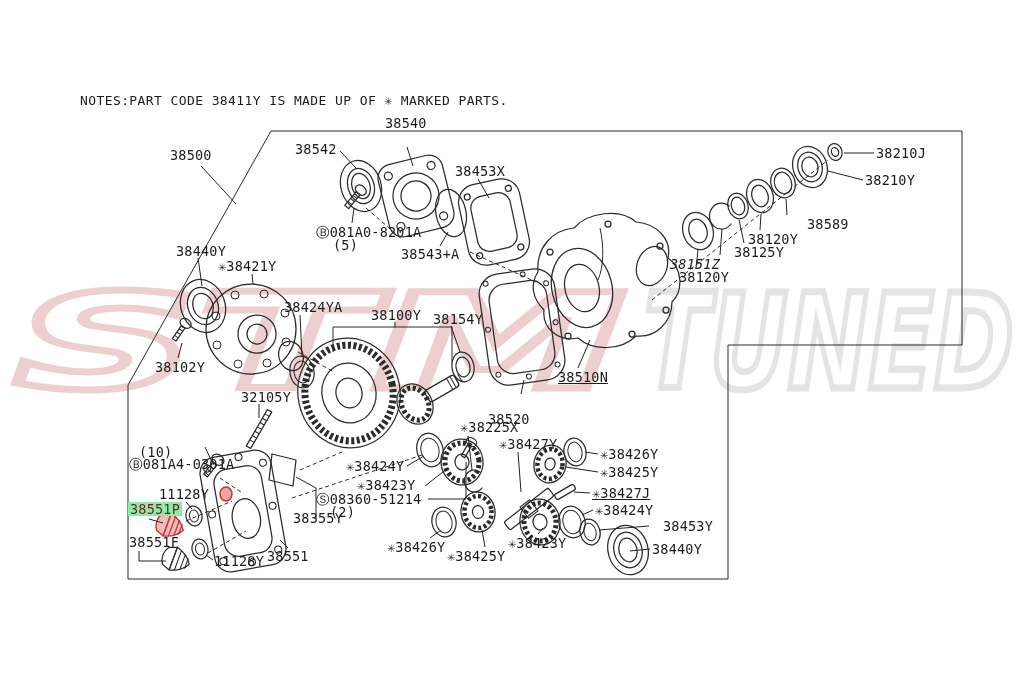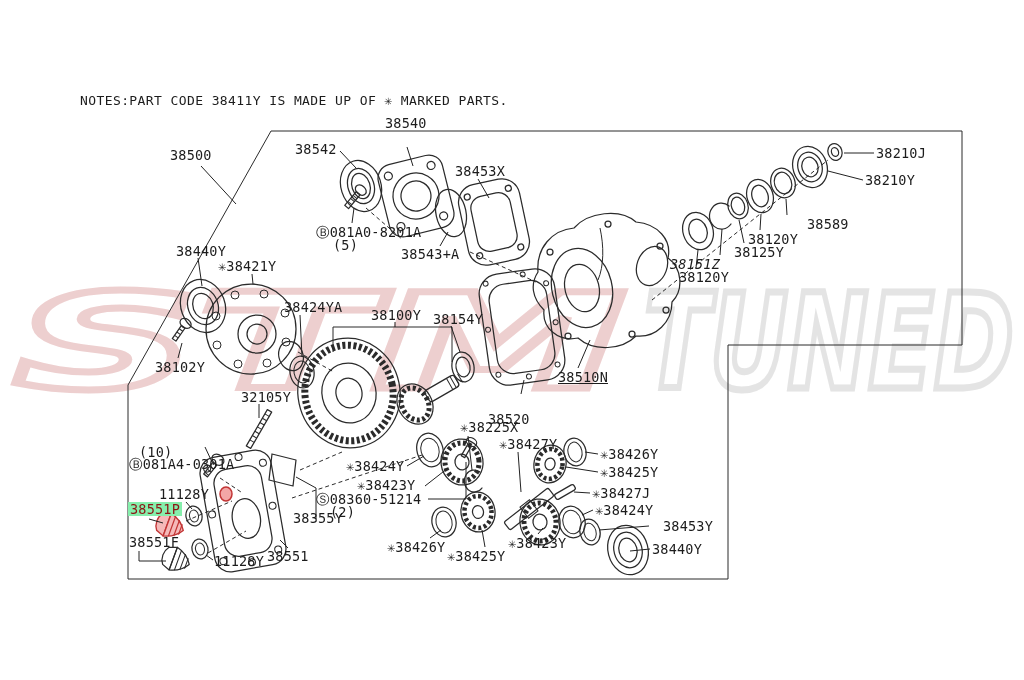--- a/index.html
+++ b/index.html
@@ -366,21 +366,21 @@
       <span class="callout" style="left: 488px; top: 396px; margin-top: 16px;">38520</span>
       <span class="callout" style="left: 241px; top: 390px;">32105Y</span>
       <span class="callout" style="left: 460px; top: 420px;">✳38225X</span>
       <span class="callout" style="left: 499px; top: 437px;">✳38427Y</span>
       <span class="callout" style="left: 600px; top: 447px;">✳38426Y</span>
       <span class="callout" style="left: 600px; top: 465px;">✳38425Y</span>
       <span class="callout" style="left: 346px; top: 459px;">✳38424Y</span>
       <span class="callout" style="left: 357px; top: 478px;">✳38423Y</span>
       <span class="callout" style="left: 316px; top: 492px;">Ⓢ08360-51214</span>
       <span class="callout" style="left: 330px; top: 505px;">(2)</span>
-      <span class="callout" style="left: 592px; top: 486px;">✳38427J</span>
+      <span class="callout" style="left: 592px; top: 486px; text-decoration: underline;">✳38427J</span>
       <span class="callout" style="left: 595px; top: 503px;">✳38424Y</span>
       <span class="callout" style="left: 651px; top: 519px; margin-left: 12px;">38453Y</span>
       <span class="callout" style="left: 652px; top: 542px;">38440Y</span>
       <span class="callout" style="left: 508px; top: 536px;">✳38423Y</span>
       <span class="callout" style="left: 447px; top: 549px;">✳38425Y</span>
       <span class="callout" style="left: 387px; top: 540px;">✳38426Y</span>
       <span class="callout" style="left: 293px; top: 511px;">38355Y</span>
       <span class="callout" style="left: 267px; top: 549px;">38551</span>
       <span class="callout" style="left: 159px; top: 487px;">11128Y</span>
       <span class="callout hl" style="left: 128px; top: 502px;">38551P</span>

